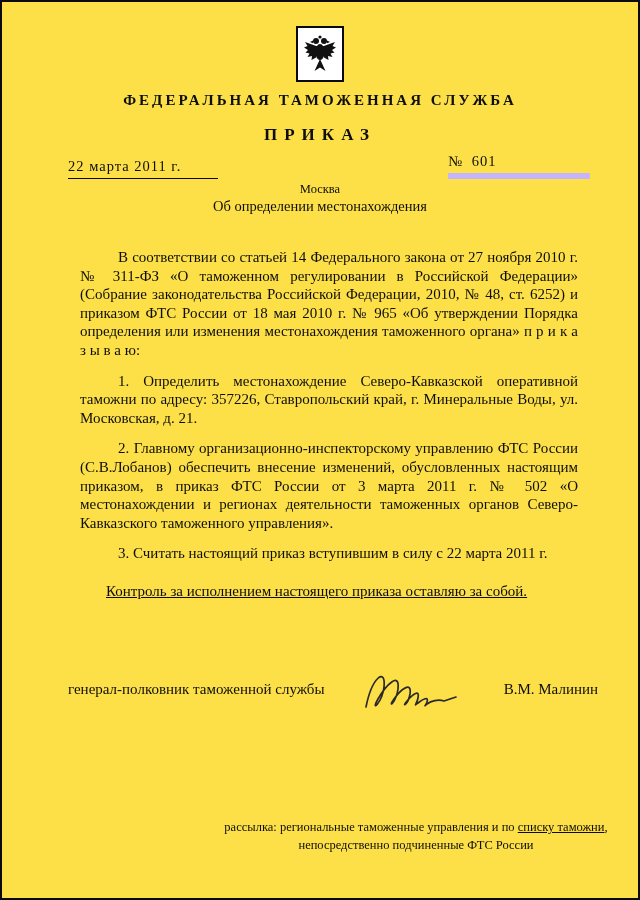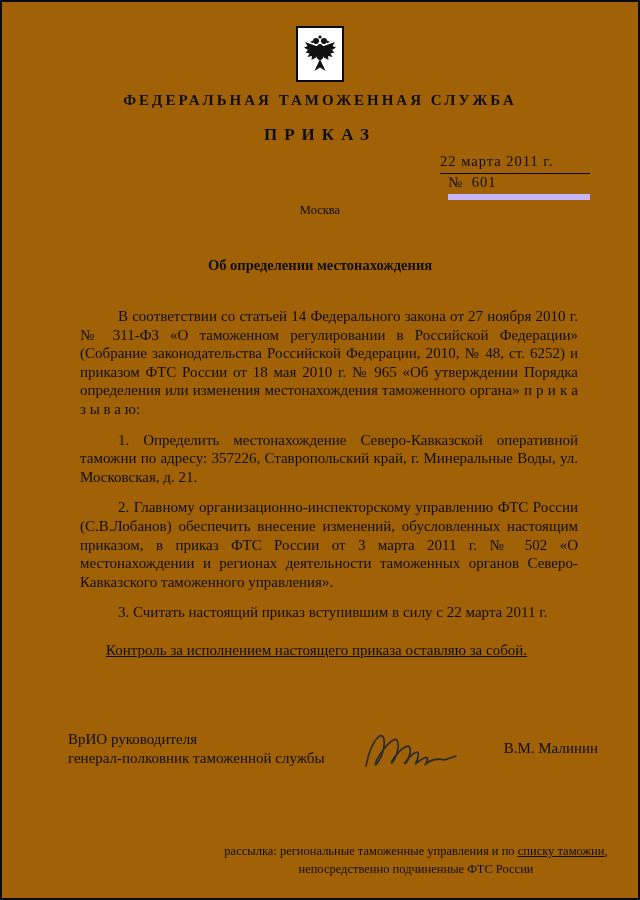--- a/index.html
+++ b/index.html
@@ -5,21 +5,21 @@
   html, body {
     margin: 0;
     padding: 0;
     background: #ffffff;
   }
   .page {
     position: relative;
     width: 640px;
     height: 900px;
     box-sizing: border-box;
-    background: #a16207;
+    background: #fde047;
     border: 2px solid #0a0a0a;
     font-family: "Liberation Serif", "DejaVu Serif", serif;
     color: #0e0e0e;
     overflow: hidden;
   }
   .emblem {
     width: 48px;
     height: 56px;
     margin: 24px auto 6px auto;
     border: 2px solid #0a0a0a;
@@ -43,21 +43,20 @@
     letter-spacing: 7px;
     margin-top: 16px;
   }
   .date-row {
     display: flex;
     justify-content: space-between;
     align-items: flex-end;
     padding: 0 48px 0 66px;
     margin-top: 8px;
     font-size: 14.5px;
-    flex-direction: column;
   }
   .date-field {
     display: inline-block;
     width: 150px;
     border-bottom: 1px solid #0a0a0a;
     padding-bottom: 3px;
     letter-spacing: 1px;
   }
   .number-field {
     display: inline-block;
@@ -69,24 +68,23 @@
     margin-left: 10px;
     letter-spacing: 1px;
   }
   .city {
     text-align: center;
     font-size: 12.5px;
     margin-top: 3px;
   }
   .order-title {
     text-align: center;
-    font-weight: bold;
+    font-weight: normal;
     font-size: 14.5px;
     line-height: 19px;
-    margin-top: 38px;
   }
   .body-text {
     margin: 32px 48px 0 66px;
     font-size: 15px;
     line-height: 18.6px;
     text-align: justify;
   }
   .body-text p {
     margin: 12px;
     text-indent: 38px;
@@ -115,21 +113,21 @@
     margin: 0 10px 0 0;
   }
   .signer-name {
     font-size: 15px;
     white-space: nowrap;
     margin-left: 18px;
   }
   .footer {
     position: absolute;
     right: 26px;
-    bottom: 20px;
+    bottom: 44px;
     width: 392px;
     text-align: center;
     font-size: 12.5px;
     line-height: 18px;
   }
   .footer .line1 {
     white-space: nowrap;
   }
   .underlined {
     text-decoration: underline;
@@ -181,21 +179,20 @@
     <p>В соответствии со статьей 14 Федерального закона от 27 ноября 2010 г. № 311-ФЗ «О таможенном регулировании в Российской Федерации» (Собрание законодательства Российской Федерации, 2010, № 48, ст. 6252) и приказом ФТС России от 18 мая 2010 г. № 965 «Об утверждении Порядка определения или изменения местонахождения таможенного органа» п р и к а з ы в а ю:</p>
     <p>1. Определить местонахождение Северо-Кавказской оперативной таможни по адресу: 357226, Ставропольский край, г. Минеральные Воды, ул. Московская, д. 21.</p>
     <p>2. Главному организационно-инспекторскому управлению ФТС России (С.В.Лобанов) обеспечить внесение изменений, обусловленных настоящим приказом, в приказ ФТС России от 3 марта 2011 г. № 502 «О местонахождении и регионах деятельности таможенных органов Северо-Кавказского таможенного управления».</p>
     <p>3. Считать настоящий приказ вступившим в силу с 22 марта 2011 г.</p>
   </div>
 
   <p class="control-par">Контроль за исполнением настоящего приказа оставляю за собой.</p>
 
   <div class="signature-block">
     <div class="signer-role">
-      <div>ВрИО руководителя</div>
       <div>генерал-полковник таможенной службы</div>
     </div>
     <svg class="autograph" viewBox="0 0 120 62">
       <path d="M10,48 C16,18 30,8 28,28 C26,44 14,54 22,40 C30,26 44,12 42,30 C40,44 31,50 38,40 C45,30 56,22 54,35 C52,46 45,49 51,42 C57,35 64,30 62,39 C61,45 57,48 62,44 C67,40 73,37 71,43 C70,47 67,48 71,45 C75,42 82,40 88,42 L100,38" fill="none" stroke="#2a2a2a" stroke-width="1.7" stroke-linecap="round" stroke-linejoin="round"></path>
     </svg>
     <div class="signer-name">В.М. Малинин</div>
   </div>
 
   <div class="footer">
     <div class="line1"><span>рассылка: региональные таможенные управления и по </span><span class="underlined">списку таможни</span><span>,</span></div>

